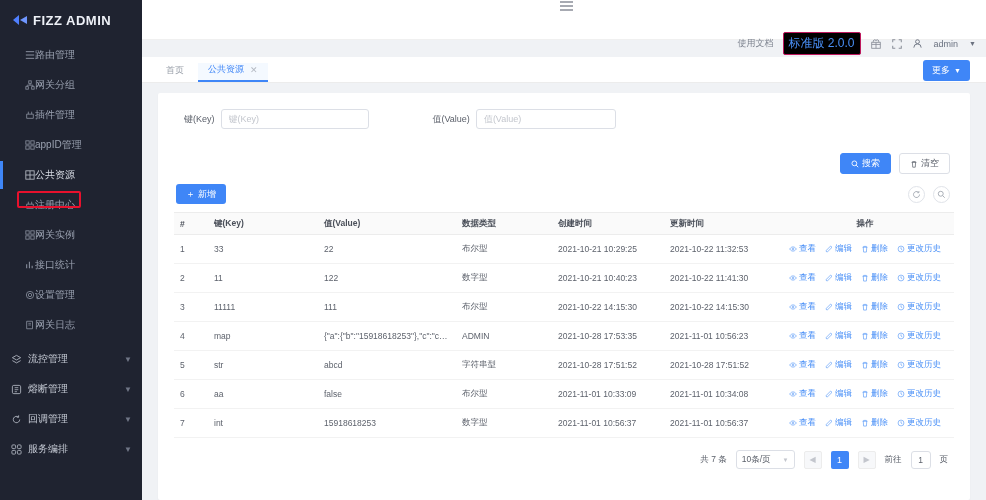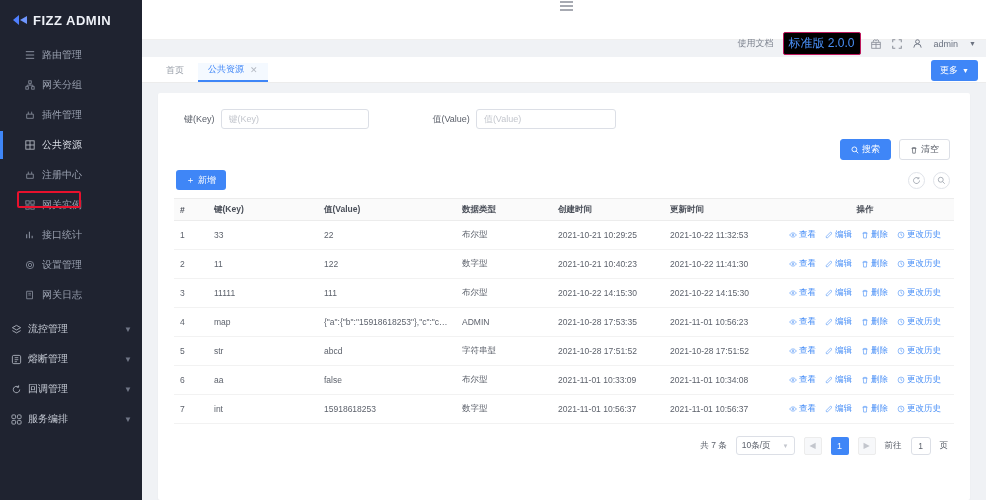--- a/index.html
+++ b/index.html
@@ -28,21 +28,21 @@
     font-size: 13px; font-weight: 700; letter-spacing: .5px;
     color: #eef1f7;
   }
   .nav-group-head {
     height: 30px; display: flex; align-items: center;
     padding: 0 10px 0 11px; font-size: 10px; color: #c3c8d2; gap: 6px;
   }
   .nav-group-head .chev { margin-left: auto; font-size: 8px; color:#6f7585; }
   .nav-item {
     height: 30px; display: flex; align-items: center;
-    padding-left: 24px; gap: 7px; font-size: 10px; color: #9aa1b0;
+    padding-left: 24px; font-size: 10px; color: #9aa1b0;
     position: relative;
   }
   .nav-item .ico, .nav-group-head .ico { width: 11px; height: 11px; display:inline-flex; align-items:center; justify-content:center; opacity:.85;}
   .nav-item.active { color: #d7dbe3; }
   .nav-item.active::before {
     content:""; position:absolute; left:0; top:1px; bottom:1px; width:3px; background:#3f86f7;
   }
   .annot-box {
     position:absolute; border:2px solid #e8112d; border-radius:2px;
     left: 17px; top: 191px; width: 64px; height: 17px; pointer-events:none;
@@ -72,21 +72,21 @@
   .tabbar {
     height: 26px; background:#fff; display:flex; align-items:flex-end;
     padding-left: 14px; gap: 4px; border-bottom:1px solid #ececec; position:relative;margin-top:17px;
   }
   .tab {
     font-size: 9px; color:#9aa0aa; padding: 0 10px 5px 10px; white-space:nowrap;
   }
   .tab.active { color:#3f86f7; border-bottom:2px solid #3f86f7; background:#f4f9ff; padding-bottom:4px; display:flex; align-items:center; gap:6px;}
   .tab .tclose { font-size:9px; color:#b5bac3; }
   .more-btn {
-    position:absolute; right:8px; top:3px;
+    position:absolute; right:16px; top:3px;
     background:#3f86f7; color:#fff; border-radius:3px;
     font-size:9px; padding:4px 9px; display:flex; align-items:center; gap:4px;
   }
 
   .content { flex:1; padding: 10px 16px 0 16px; overflow:hidden; }
   .card {
     background:#fff; border-radius:2px; padding: 14px 16px 10px 16px; height: 100%;
     box-shadow: 0 1px 2px rgba(0,0,0,.04);
   }
 
@@ -94,21 +94,21 @@
   .f-label { font-size: 9px; color:#5c616b; white-space:nowrap; }
   .f-input {
     height: 20px; border:1px solid #dcdfe6; border-radius:3px;
     font-size: 9px; color:#111; padding: 0 7px; background:#fff; outline:none;
   }
   .f-input::placeholder { color:#c3c6cd; }
   .f-key { width: 148px; }
   .f-val { width: 140px; }
   .gap-lg { width: 52px; }
 
-  .btn-row { display:flex; justify-content:flex-end; gap: 8px; margin-top: 10px; padding-right: 4px; }
+  .btn-row { display:flex; justify-content:flex-end; gap: 8px; margin-top: 24px; padding-right: 4px; }
   .btn {
     height: 21px; border-radius:3px; font-size:9px; display:flex; align-items:center;
     gap:3px; padding: 0 10px; cursor:pointer; white-space:nowrap;
   }
   .btn-primary { background:#3f86f7; color:#fff; border:1px solid #3f86f7; }
   .btn-plain { background:#fff; color:#5c616b; border:1px solid #dcdfe6; }
 
   .table-tools { display:flex; align-items:center; margin-top: 10px; padding-left: 2px; }
   .btn-add {
     background:#3f86f7; color:#fff; border-radius:3px; font-size:9px;
@@ -201,20 +201,31 @@
       <span>网关分组</span>
     </div>
     <div class="nav-item">
       <span class="ico">
           <svg width="10" height="10" viewBox="0 0 12 12">
             <path d="M2 5h8v5H2z" fill="none" stroke="#9aa1b0" stroke-width="1"></path>
             <path d="M4 5V2M8 5V2" stroke="#9aa1b0" stroke-width="1"></path>
           </svg>
         </span>
       <span>插件管理</span>
+    </div>
+    <div class="nav-item">
+      <span class="ico">
+          <svg width="10" height="10" viewBox="0 0 12 12">
+            <rect x="1" y="1" width="4" height="4" fill="none" stroke="#9aa1b0" stroke-width="1"></rect>
+            <rect x="7" y="1" width="4" height="4" fill="none" stroke="#9aa1b0" stroke-width="1"></rect>
+            <rect x="1" y="7" width="4" height="4" fill="none" stroke="#9aa1b0" stroke-width="1"></rect>
+            <rect x="7" y="7" width="4" height="4" fill="none" stroke="#9aa1b0" stroke-width="1"></rect>
+          </svg>
+        </span>
+      <span>appID管理</span>
     </div>
     <div class="nav-item active">
       <span class="ico">
           <svg width="10" height="10" viewBox="0 0 12 12">
             <rect x="1" y="1" width="10" height="10" fill="none" stroke="#d7dbe3" stroke-width="1"></rect>
             <path d="M6 1v10M1 6h10" stroke="#d7dbe3" stroke-width="1"></path>
           </svg>
         </span>
       <span>公共资源</span>
     </div>

